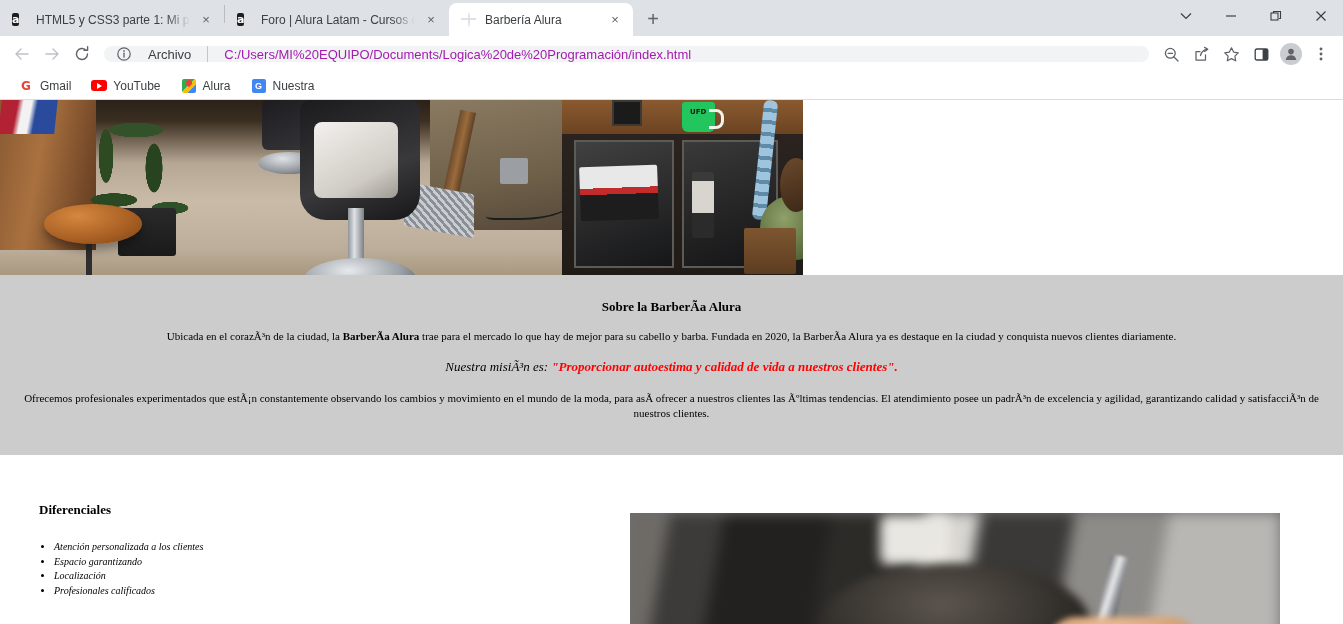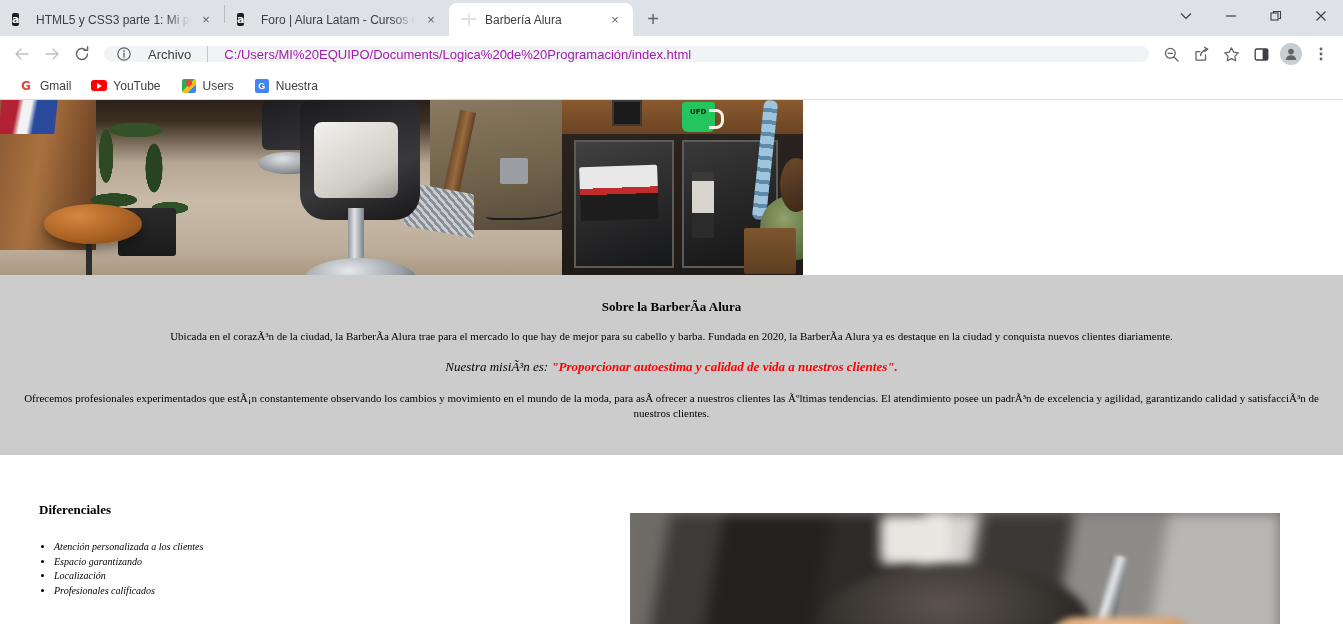--- a/index.html
+++ b/index.html
@@ -265,21 +265,21 @@
 
   
   .about {
     background:#cccccc; padding:16px 0 22px; text-align:center;
     font-family:"Liberation Serif", serif; color:#000;
   }
   .about h2 { margin:8px 0 14px; font-size:13px; font-weight:bold; }
   .about p { margin:0 0 12px; font-size:11px; line-height:1.35; padding:0 14px; }
   .about p.mission { font-style:italic; font-size:13px; margin:14px 0 16px; }
   .about p.mission .quote { color:#ff0000; font-weight:bold; font-style:italic; }
-  .about strong { font-weight:normal; }
+  .about strong { font-weight:bold; }
 
   
   .diff { padding:34px 0 0 26px; font-family:"Liberation Serif", serif; }
   .diff h3 { margin:13px; font-size:13px; font-weight:bold; color:#000; }
   .diff ul { margin:22px 0 0 0; padding-left:28px; }
   .diff li {
     font-size:10px; font-style:italic; color:#000; line-height:1.45;
     list-style:disc;
   }
 
@@ -461,21 +461,21 @@
     <div class="bm">
       <span class="bm-ico">
           <span class="ico-youtube"></span>
         </span>
       <span>YouTube</span>
     </div>
     <div class="bm">
       <span class="bm-ico">
           <span class="ico-maps"></span>
         </span>
-      <span>Users</span>
+      <span>Alura</span>
     </div>
     <div class="bm">
       <span class="bm-ico">
           <span class="ico-trad">G</span>
         </span>
       <span>Nuestra</span>
     </div>
   </div>
 
   <div class="viewport">

